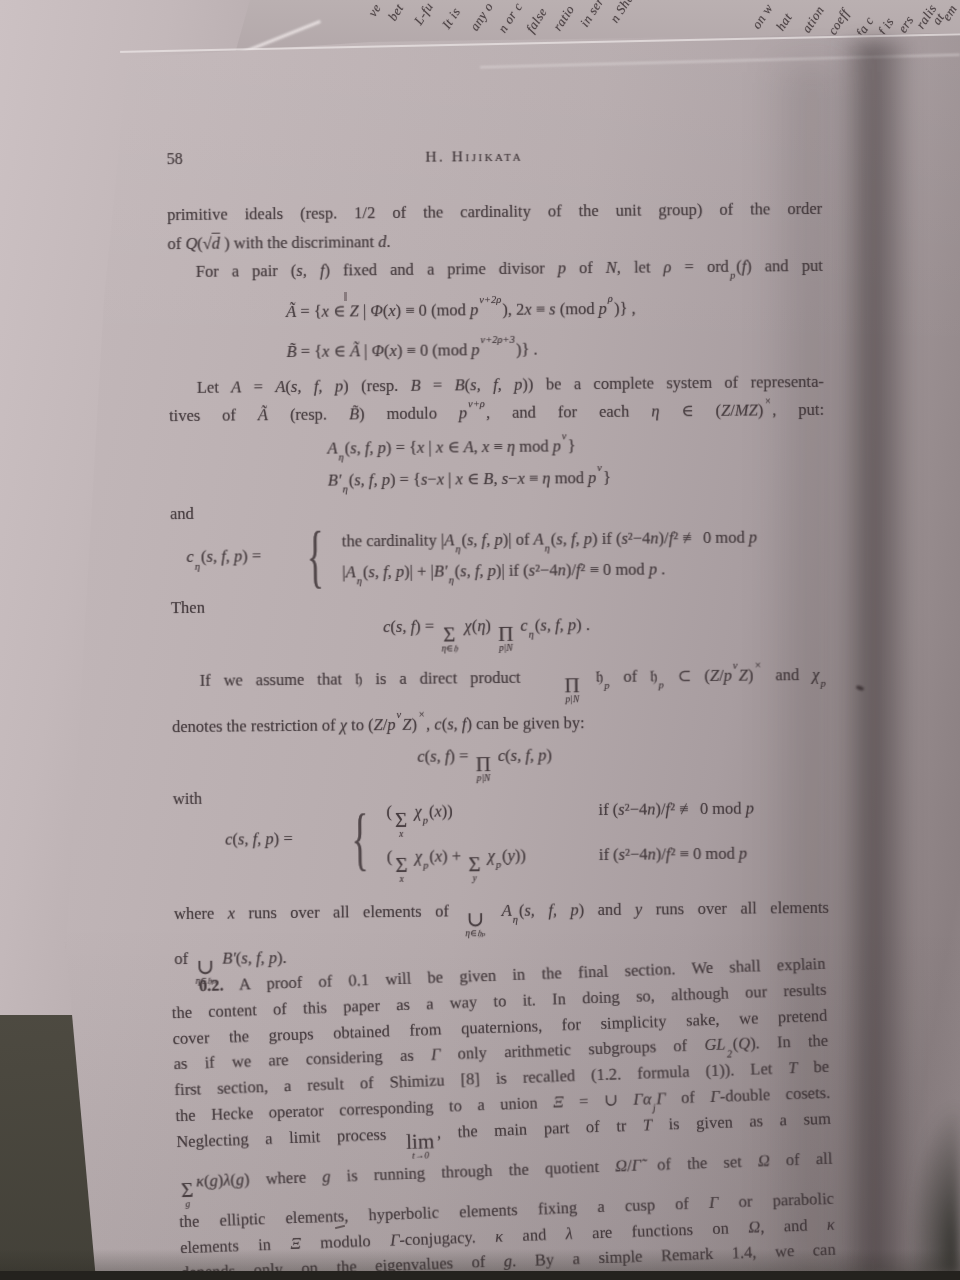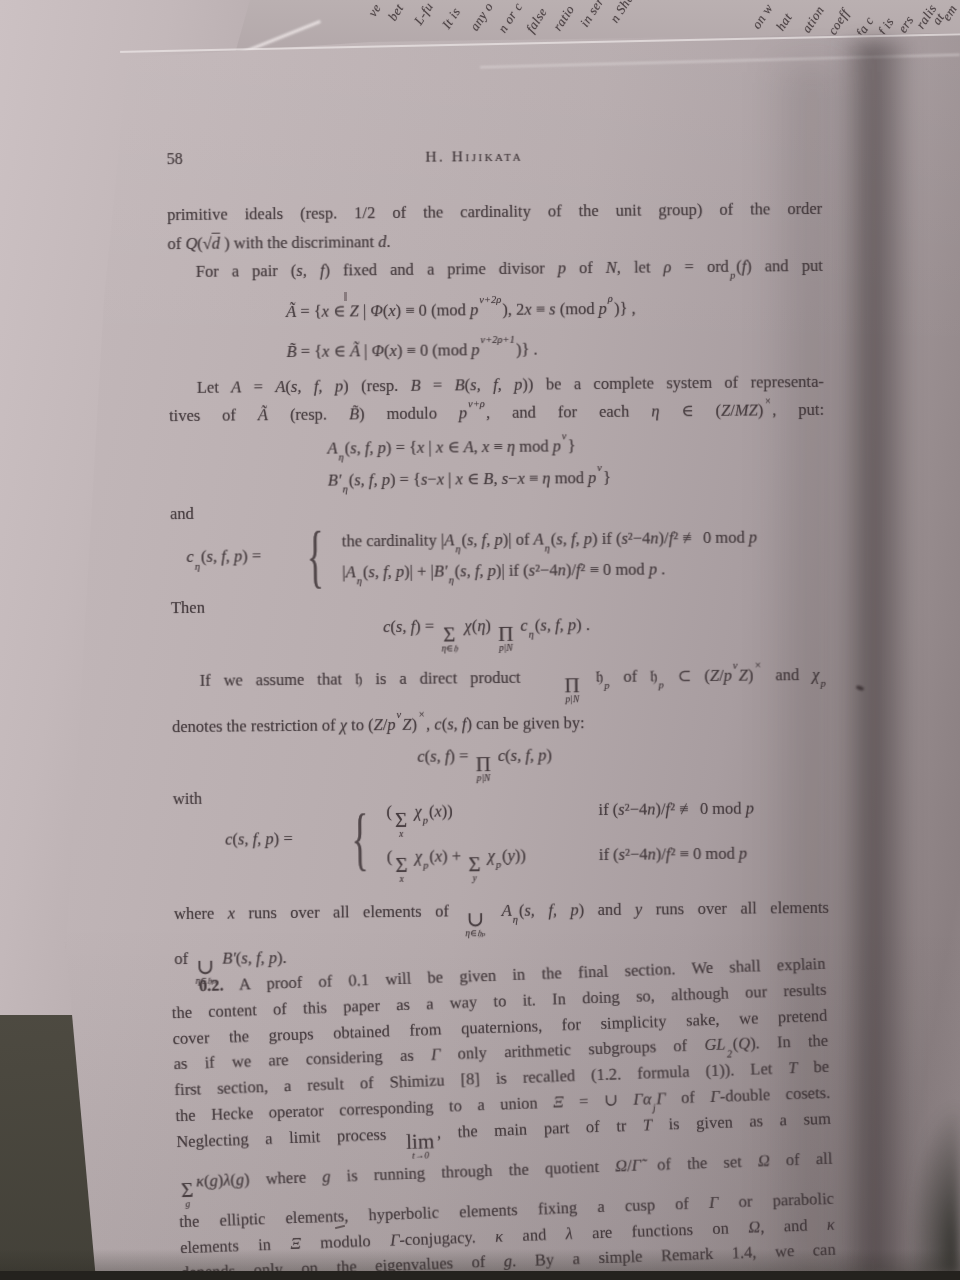--- a/index.html
+++ b/index.html
@@ -175,21 +175,21 @@
       <span class="headspacer"></span>
     </div>
 
     <div class="para1">
       <div class="ln j">primitive ideals (resp. 1/2 of the cardinality of the unit group) of the order</div>
       <div class="ln">of <i>Q</i>(√<span class="sqrt">d</span> ) with the discriminant <i>d</i>.</div>
       <div class="ln j ind">For a pair (<i>s, f</i>) fixed and a prime divisor <i>p</i> of <i>N</i>, let <i>ρ</i> = ord<sub>p</sub>(<i>f</i>) and put</div>
     </div>
 
     <div class="eq eq-A"><i>Ã</i> = {<i>x</i> ∈ <i>Z</i> | <i>Φ</i>(<i>x</i>) ≡ 0 (mod <i>p</i><sup>ν+2ρ</sup>), 2<i>x</i> ≡ <i>s</i> (mod <i>p</i><sup>ρ</sup>)} ,</div>
-    <div class="eq eq-B"><i>B̃</i> = {<i>x</i> ∈ <i>Ã</i> | <i>Φ</i>(<i>x</i>) ≡ 0 (mod <i>p</i><sup>ν+2ρ+1</sup>)} .</div>
+    <div class="eq eq-B"><i>B̃</i> = {<i>x</i> ∈ <i>Ã</i> | <i>Φ</i>(<i>x</i>) ≡ 0 (mod <i>p</i><sup>ν+2ρ+3</sup>)} .</div>
 
     <div class="para2">
       <div class="ln j ind">Let <i>A</i> = <i>A</i>(<i>s, f, p</i>) (resp. <i>B</i> = <i>B</i>(<i>s, f, p</i>)) be a complete system of representa-</div>
       <div class="ln j">tives of <i>Ã</i> (resp. <i>B̃</i>) modulo <i>p</i><sup>ν+ρ</sup>, and for each <i>η</i> ∈ (<i>Z</i>/<i>MZ</i>)<sup>×</sup>, put:</div>
     </div>
 
     <div class="eq eq-Aeta"><i>A</i><sub>η</sub>(<i>s, f, p</i>) = {<i>x</i> | <i>x</i> ∈ <i>A</i>, <i>x</i> ≡ <i>η</i> mod <i>p</i><sup>ν</sup>}</div>
     <div class="eq eq-Beta"><i>B′</i><sub>η</sub>(<i>s, f, p</i>) = {<i>s</i>−<i>x</i> | <i>x</i> ∈ <i>B</i>, <i>s</i>−<i>x</i> ≡ <i>η</i> mod <i>p</i><sup>ν</sup>}</div>
 
     <div class="ln and-lbl">and</div>

